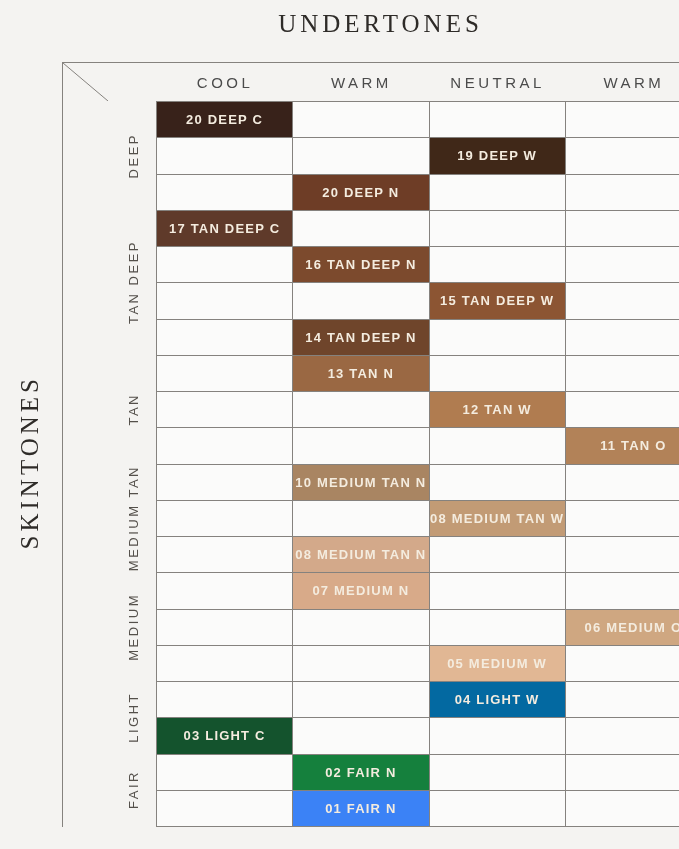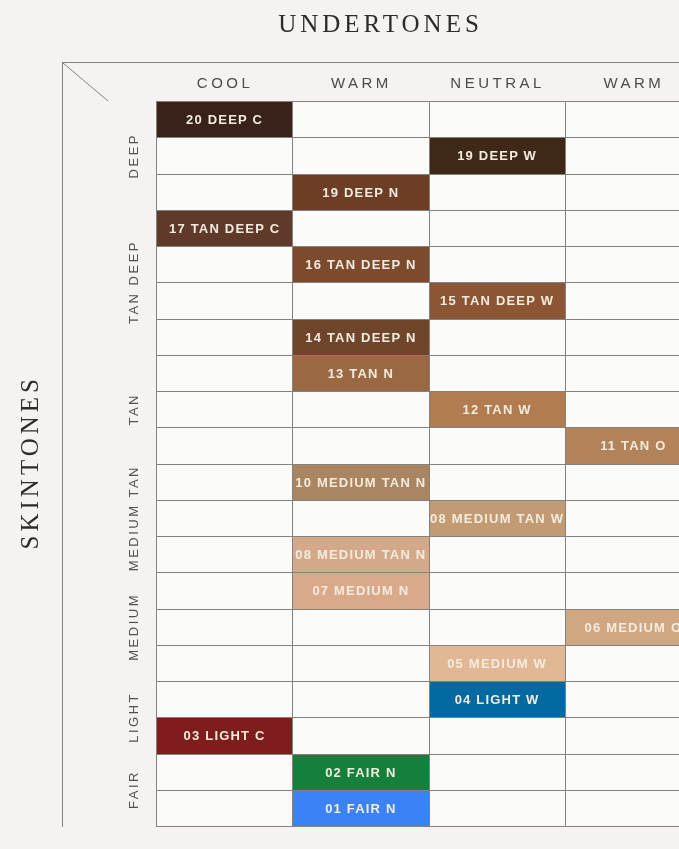--- a/index.html
+++ b/index.html
@@ -105,21 +105,21 @@
       <div class="cells" id="cells">
           <div class="cell filled" style="background: rgb(56, 34, 26);">20 DEEP C</div>
           <div class="cell"></div>
           <div class="cell"></div>
           <div class="cell"></div>
           <div class="cell"></div>
           <div class="cell"></div>
           <div class="cell filled" style="background: rgb(64, 40, 24);">19 DEEP W</div>
           <div class="cell"></div>
           <div class="cell"></div>
-          <div class="cell filled" style="background: rgb(110, 61, 38);">19 DEEP N</div>
+          <div class="cell filled" style="background: rgb(110, 61, 38);">20 DEEP N</div>
           <div class="cell"></div>
           <div class="cell"></div>
           <div class="cell filled" style="background: rgb(95, 58, 42);">17 TAN DEEP C</div>
           <div class="cell"></div>
           <div class="cell"></div>
           <div class="cell"></div>
           <div class="cell"></div>
           <div class="cell filled" style="background: rgb(124, 74, 45);">16 TAN DEEP N</div>
           <div class="cell"></div>
           <div class="cell"></div>
@@ -164,21 +164,21 @@
           <div class="cell"></div>
           <div class="cell filled" style="background: rgb(207, 167, 129);">06 MEDIUM O</div>
           <div class="cell"></div>
           <div class="cell"></div>
           <div class="cell filled" style="background: rgb(225, 183, 148);">05 MEDIUM W</div>
           <div class="cell"></div>
           <div class="cell"></div>
           <div class="cell"></div>
           <div class="cell filled" style="background: #0369a1;">04 LIGHT W</div>
           <div class="cell"></div>
-          <div class="cell filled" style="background: #7f1d1d;">03 LIGHT C</div>
+          <div class="cell filled" style="background: #14532d;">03 LIGHT C</div>
           <div class="cell"></div>
           <div class="cell"></div>
           <div class="cell"></div>
           <div class="cell"></div>
           <div class="cell filled" style="background: #15803d;">02 FAIR N</div>
           <div class="cell"></div>
           <div class="cell"></div>
           <div class="cell"></div>
           <div class="cell filled" style="background: #3b82f6;">01 FAIR N</div>
           <div class="cell"></div>

